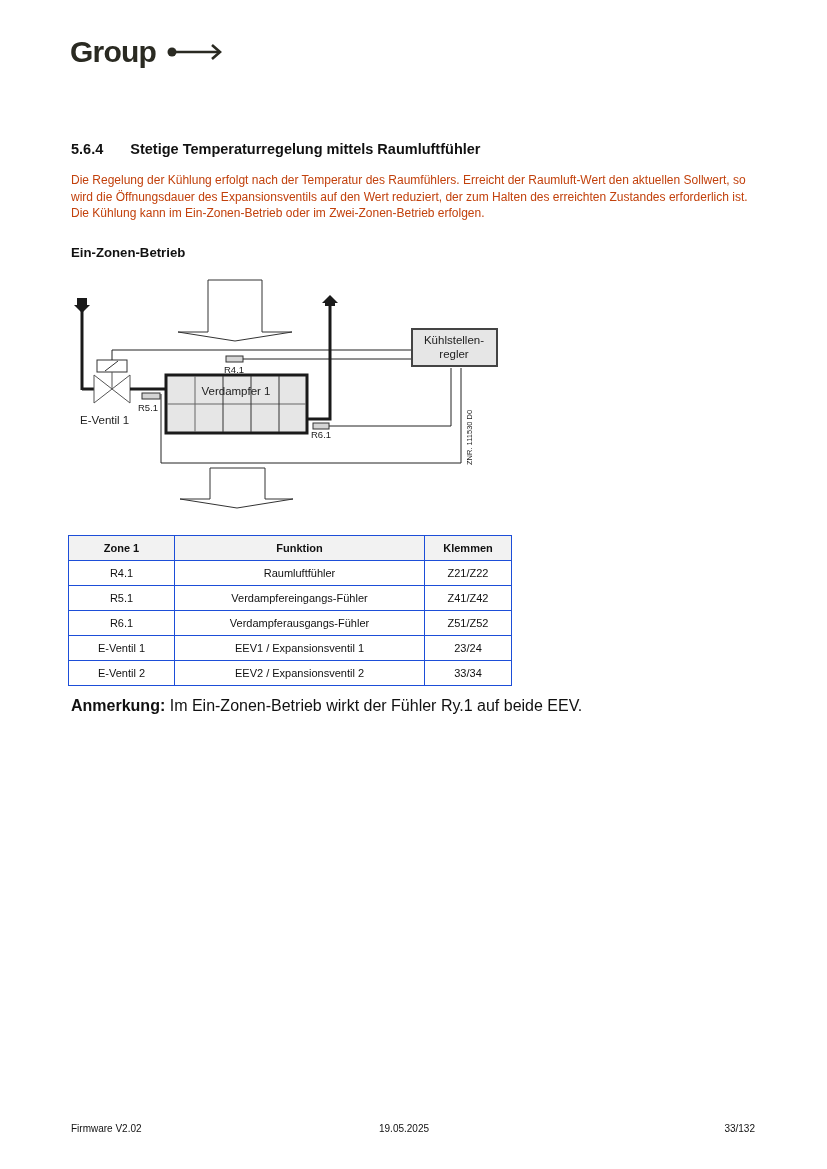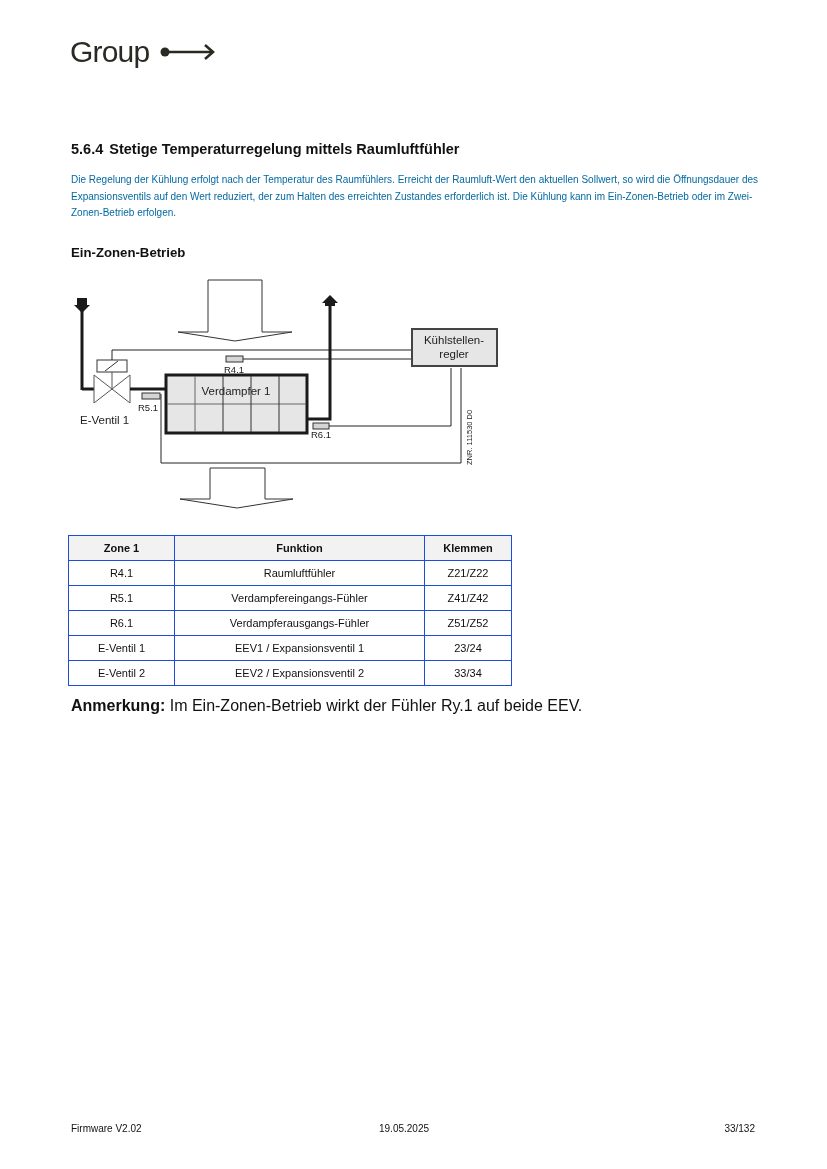--- a/index.html
+++ b/index.html
@@ -1,27 +1,27 @@
 <!DOCTYPE html>
 <html><head>
 <meta charset="utf-8">
 <style>
   html, body { margin: 0; padding: 0; background: #ffffff; }
   body { width: 827px; height: 1169px; position: relative; overflow: hidden;
          font-family: "Liberation Sans", sans-serif; color: #111; }
   .logo { position: absolute; left: 70px; top: 36px; }
   .logo .l1 { font-family: "Liberation Sans", sans-serif; font-weight: 700; font-size: 30px;
               line-height: 30px; color: #1fb1cf; letter-spacing: -0.8px; }
-  .logo .l2 { font-family: "Liberation Sans", sans-serif; font-weight: 400; font-size: 30px;
+  .logo .l2 { font-family: "Liberation Sans", sans-serif; font-weight: 700; font-size: 30px;
               line-height: 32px; color: #2a2a22; letter-spacing: -0.8px; display: flex; align-items: center; }
   .logo .arrow { margin-left: 10px; display: inline-block; }
   .h { position: absolute; left: 71px; top: 141px; font-size: 14.5px; font-weight: 700; color: #111; }
-  .h .num { margin-right: 2px; }
-  .para { position: absolute; left: 71px; top: 172px; width: 690px; font-size: 10px;
-          line-height: 16.5px; color: #0369a1; }
+  .h .num { margin-right: 23px; }
+  .para { position: absolute; left: 71px; top: 172px; width: 690px; font-size: 12px;
+          line-height: 16.5px; color: #c2410c; }
   .sub { position: absolute; left: 71px; top: 245px; font-size: 13.2px; font-weight: 700; }
   .diagram { position: absolute; left: 60px; top: 272px; }
   .tbl { position: absolute; left: 68px; top: 535px; border-collapse: collapse; font-size: 11px; }
   .tbl td, .tbl th { border: 1px solid #1d4ed8; padding: 0 6px; height: 24px; text-align: center; }
   .tbl th { background: #f2f2f2; font-weight: 700; }
   .tbl .c1 { width: 93px; } .tbl .c2 { width: 237px; } .tbl .c3 { width: 74px; }
   .note { position: absolute; left: 71px; top: 697px; font-size: 16px; }
   .note b { font-weight: 700; }
   .foot { position: absolute; top: 1123px; font-size: 10px; color: #111; }
   .f1 { left: 71px; } .f2 { left: 379px; } .f3 { right: 72px; margin-left: 16px; }

